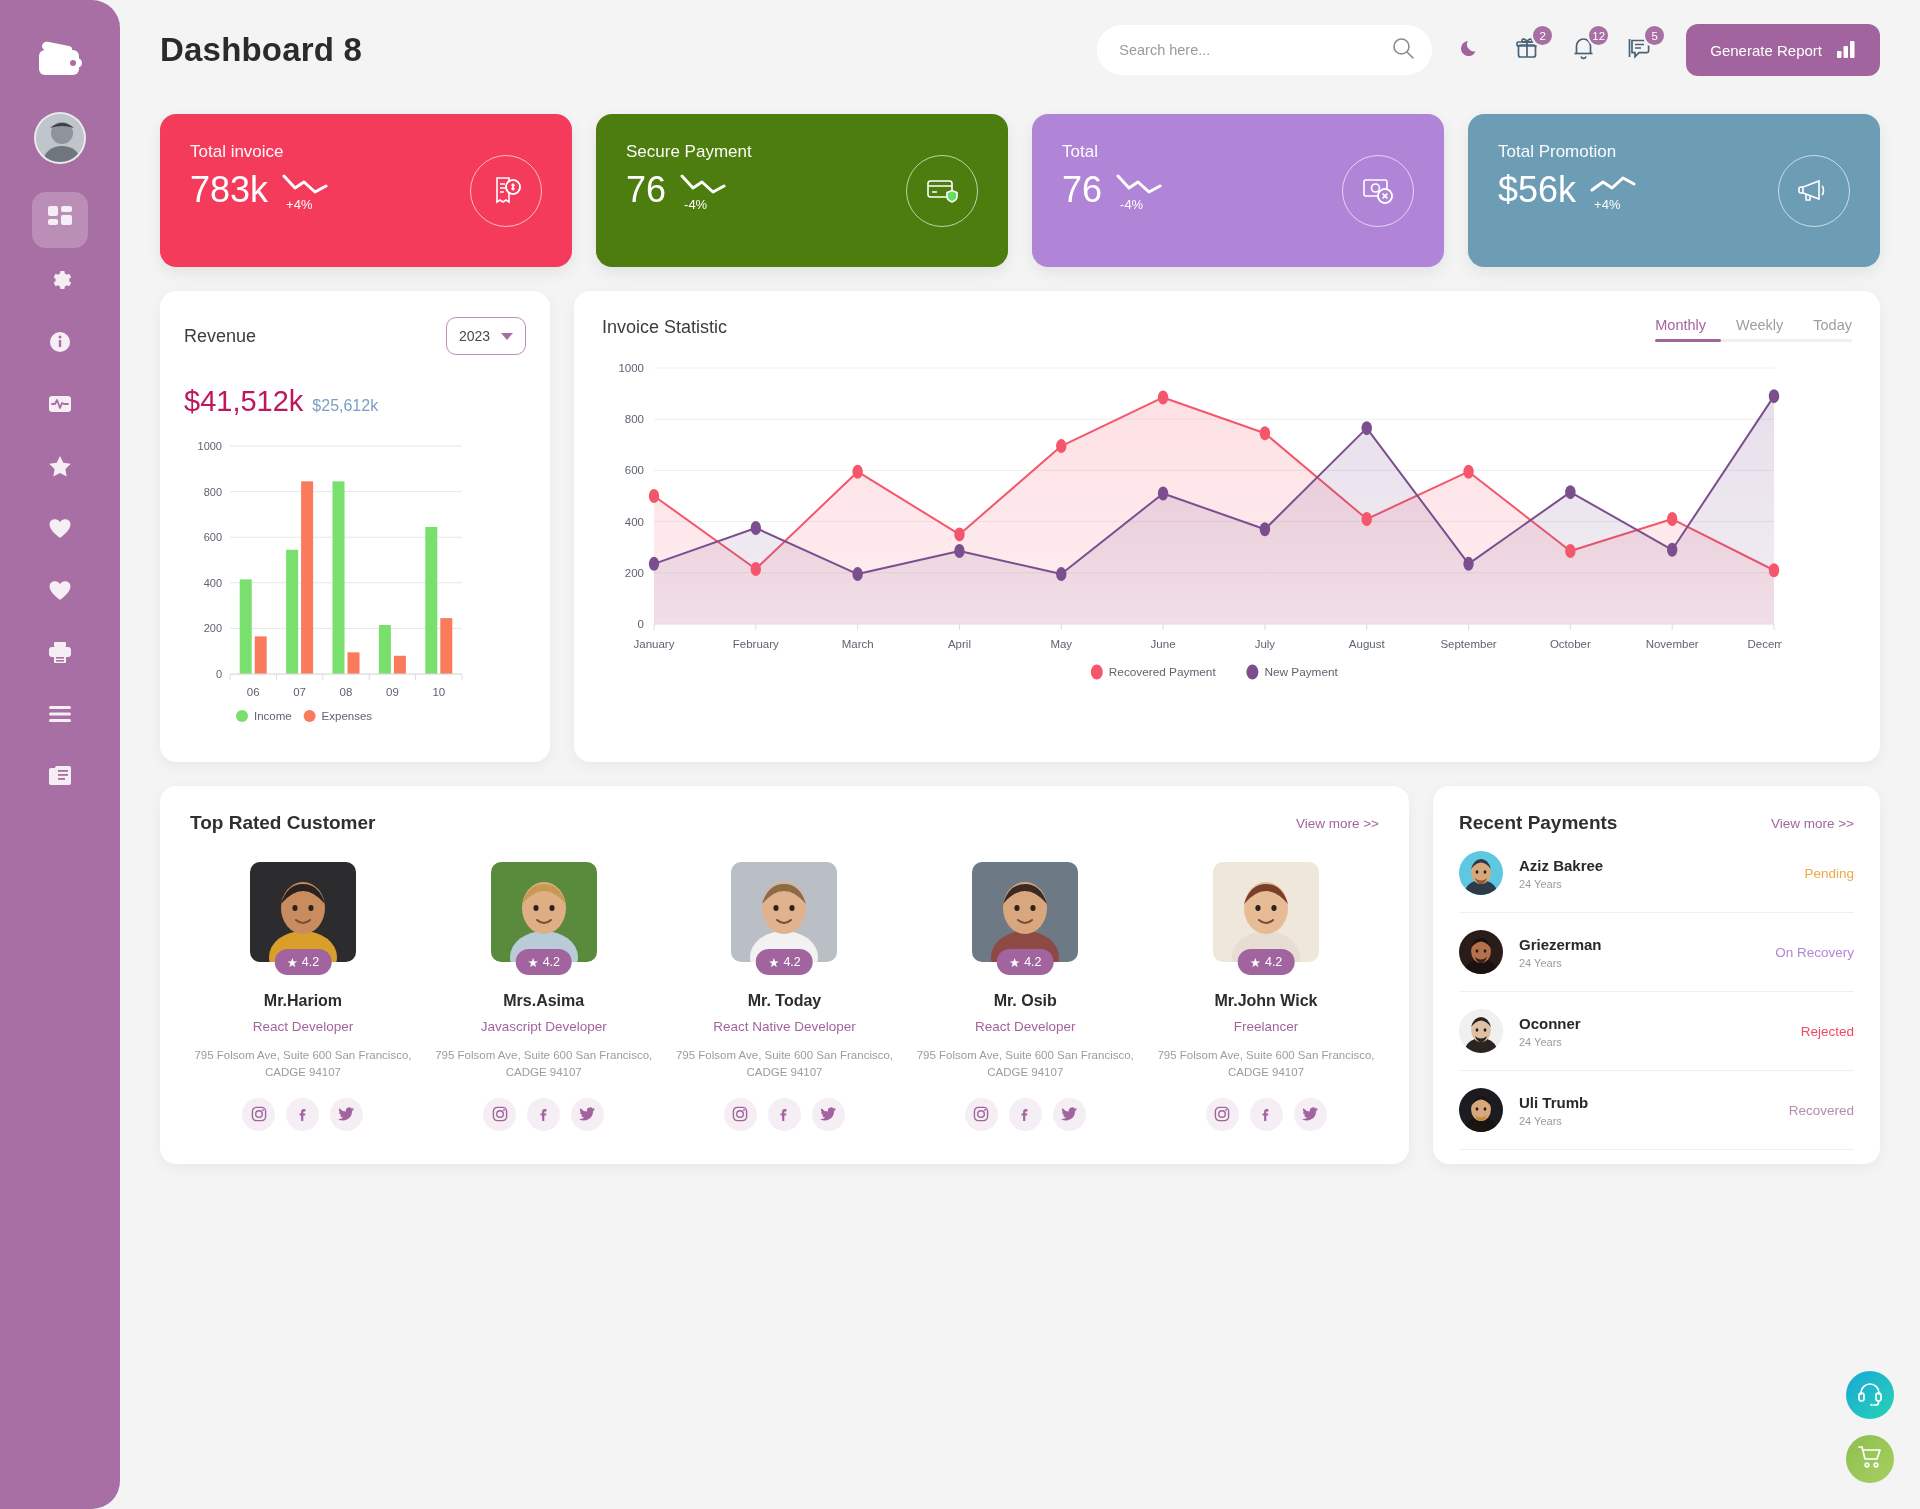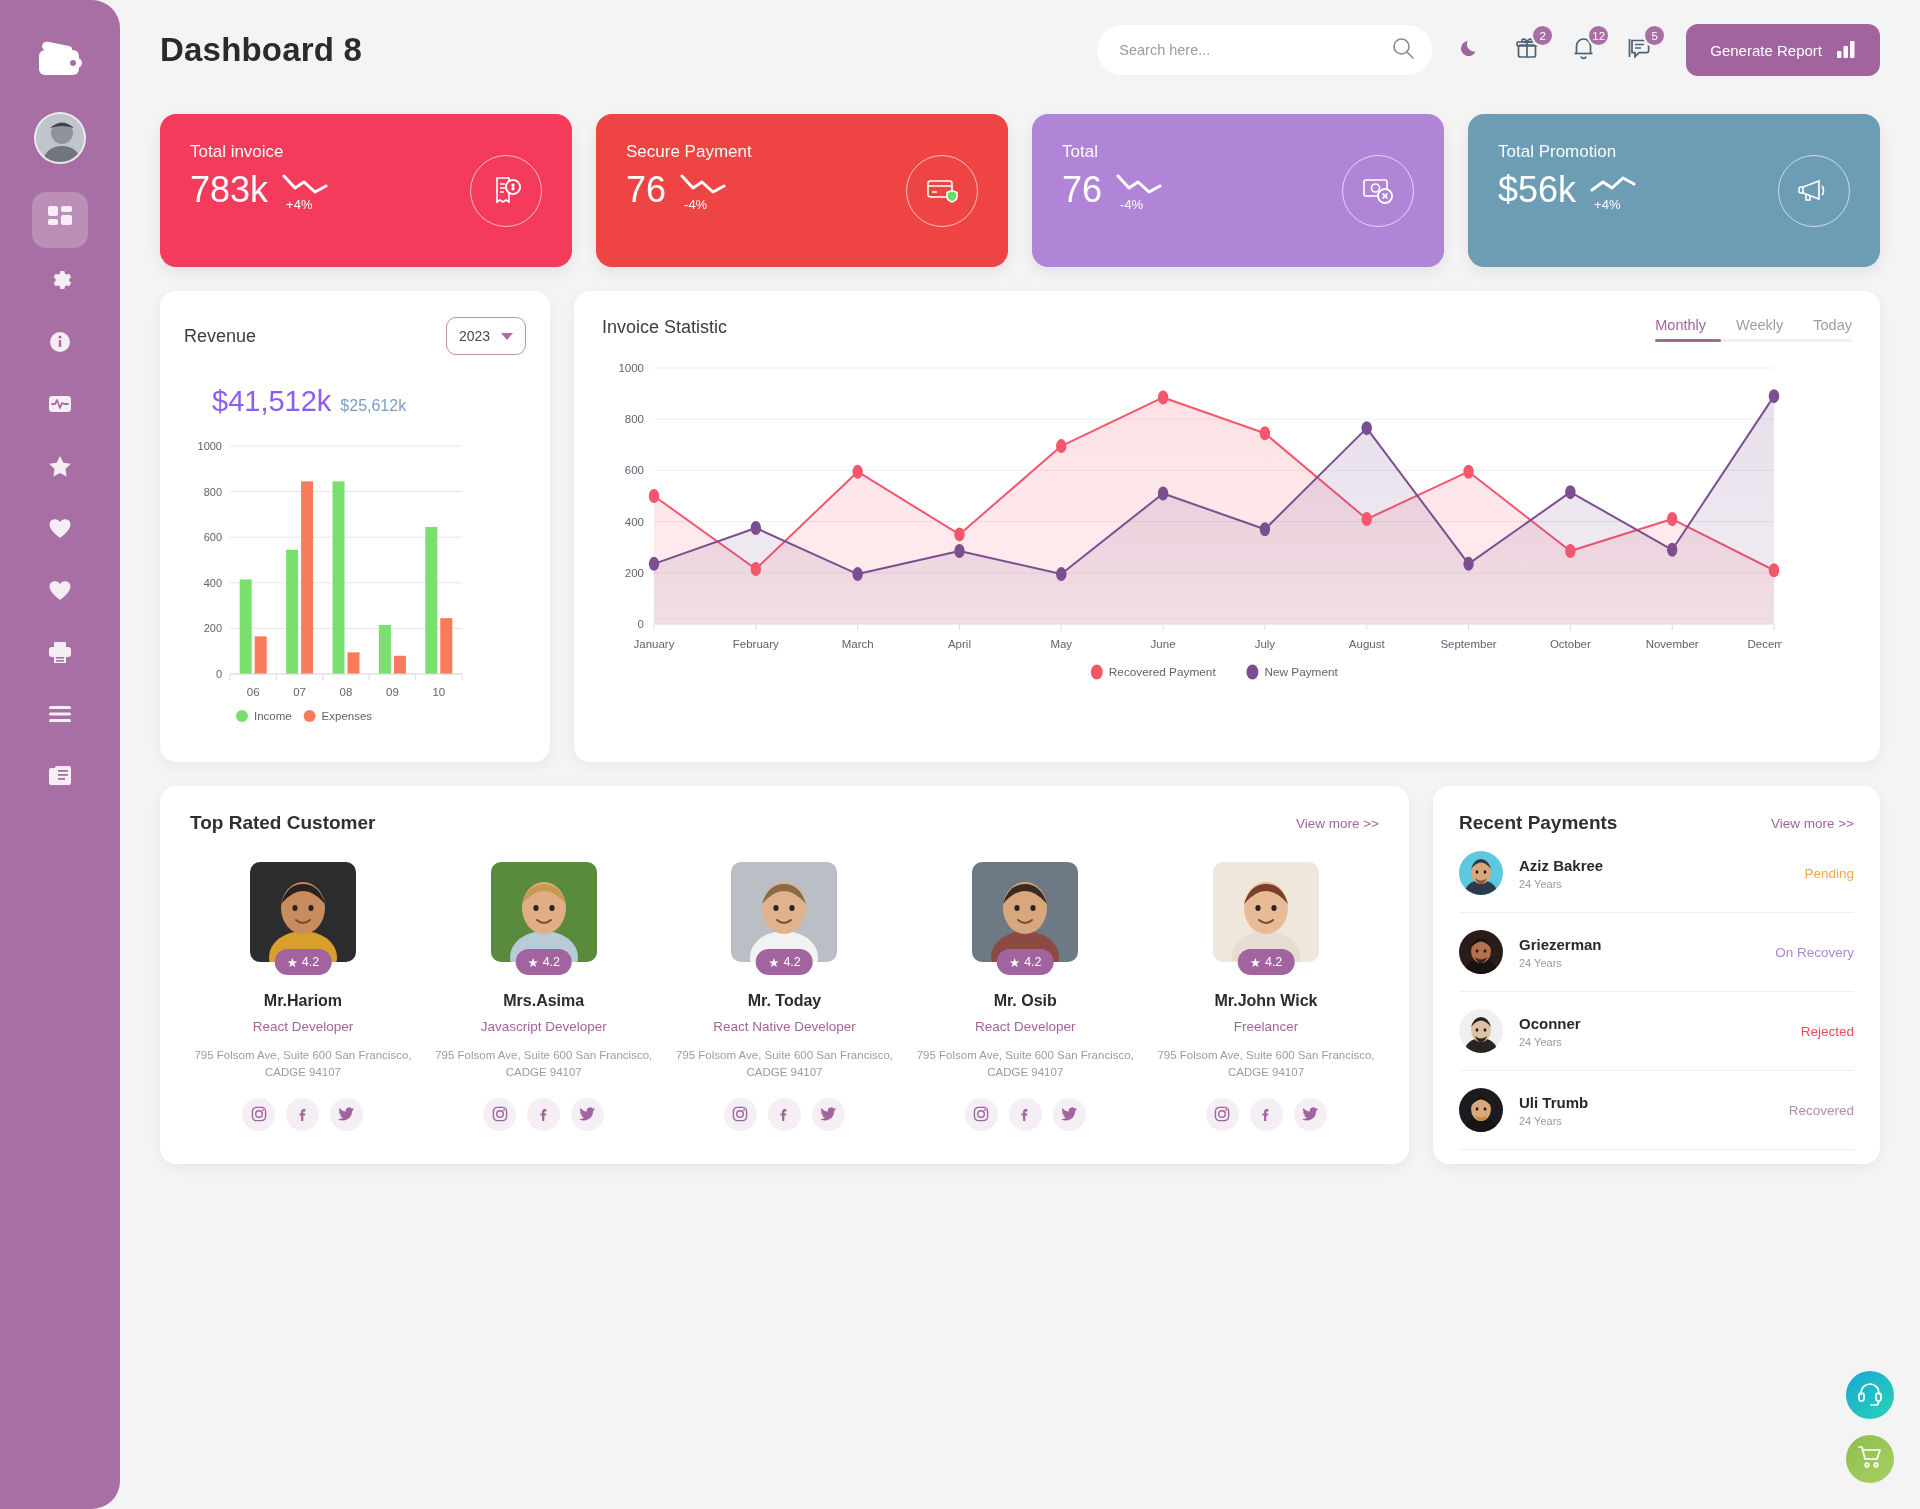--- a/index.html
+++ b/index.html
@@ -81,21 +81,21 @@
   .revenue { width: 390px; padding: 26px 24px 22px; }
   .rev-head { display: flex; align-items: center; justify-content: space-between; }
   .rev-title { font-size: 18px; color: #3d3d3d; font-weight: 500; }
   .year-sel {
     width: 80px; height: 38px; border: 1px solid #bb90b7; border-radius: 10px;
     display: flex; align-items: center; justify-content: space-between;
     padding: 0 12px; font-size: 14px; color: #4a4a4a; cursor: pointer;
   }
   .tri { width:0;height:0;border-left:6px solid transparent;border-right:6px solid transparent;border-top:7px solid #a86fa4;}
   .rev-amt { margin-top: 30px; display:flex; align-items:baseline; gap:9px;}
-  .rev-amt .big { font-size: 29px; color: #8b5cf6; font-weight: 500; margin-left: 28px;}
+  .rev-amt .big { font-size: 29px; color: #be185d; font-weight: 500;}
   .rev-amt .sub { font-size: 16px; color: #7b9ec4; }
   .invoice { flex: 1; padding: 26px 28px 18px; }
   .inv-head { display: flex; align-items: flex-start; justify-content: space-between; }
   .inv-title { font-size: 18px; color: #3d3d3d; font-weight: 500; }
   .tabs { display: flex; gap: 30px; position: relative; padding-bottom: 9px; }
   .tab { font-size: 14.5px; color: #9e9e9e; cursor: pointer; }
   .tab.active { color: #a2649e; }
   .tabs-underline { position:absolute; left:0; bottom:0; height:3px; width:100%; background:#efeff1; border-radius:2px;}
   .tabs-underline i { display:block; height:3px; width:66px; background:#a2649e; border-radius:2px;}
   
@@ -320,21 +320,21 @@
       <div class="circ">
         <svg width="34" height="34" viewBox="0 0 34 34" fill="none" stroke="#fff" stroke-width="1.6">
             <path d="M8 4h12v24l-3-2-3 2-3-2-3 2z"></path>
             <path d="M11 10h5M11 14h5M11 18h4"></path>
             <circle cx="24" cy="13" r="7" fill="#f43b5c"></circle>
             <circle cx="24" cy="13" r="7"></circle>
             <path d="M24 9.5v7M22.3 11.2h3.4M22.3 14.6h3.4"></path>
           </svg>
       </div>
     </div>
-    <div class="stat" style="background:#ef4444">
+    <div class="stat" style="background:#4d7c0f">
       <div class="lbl">Secure Payment</div>
       <div class="row">
         <div class="val">76</div>
         <div class="spark">
           <svg width="46" height="24" viewBox="0 0 46 24">
               <path d="M2 2 L13 14 L22 8 L33 18 L44 12" fill="none" stroke="#fff" stroke-width="3" stroke-linecap="round" stroke-linejoin="round"></path>
             </svg>
           <span class="delta">-4%</span>
         </div>
       </div>

